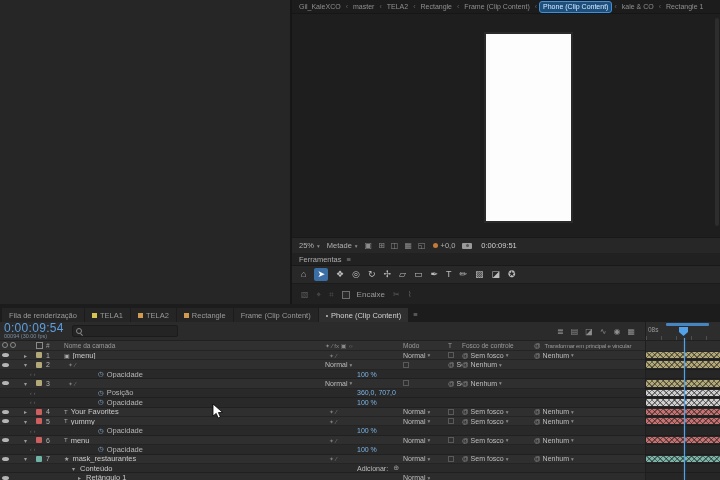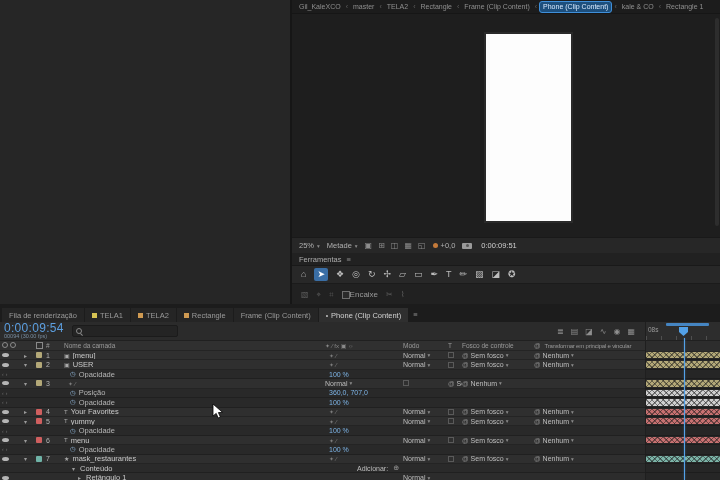--- a/index.html
+++ b/index.html
@@ -30,21 +30,21 @@
   .cam::after{content:"";position:absolute;left:3.5px;top:1.5px;width:3px;height:3px;border-radius:50%;background:#555;}
   .vt-time{color:#cfcfcf;margin-left:2px;}
   .tools{position:absolute;top:253px;left:0;right:0;bottom:0;}
   .tools-title{height:12px;background:#212121;display:flex;align-items:center;gap:5px;padding:0 7px;color:#adadad;font-size:7.5px;border-bottom:1px solid #191919;}
   .menu-ic{color:#8a8a8a;}
   .tools-row{height:17px;background:#282828;display:flex;align-items:center;gap:8px;padding:0 9px;color:#bdbdbd;font-size:9px;border-bottom:1px solid #1b1b1b;}
   .tool{line-height:13px;}
   .tool.active{background:#3a6ea5;color:#fff;border-radius:2px;padding:0 3px;}
   .tool.dim{color:#5d5d5d;font-size:8px;}
   .tools-row2{height:21px;background:#212121;display:flex;align-items:center;gap:8px;padding:0 9px;font-size:8px;}
-  .snap{display:flex;align-items:center;gap:0;color:#9a9a9a;justify-content:center;}
+  .snap{display:flex;align-items:center;gap:7px;color:#9a9a9a;justify-content:center;}
   .cb{width:6px;height:6px;border:1px solid #6e6e6e;background:#2a2a2a;display:inline-block;}
   
   .timeline{position:absolute;left:0;top:304px;width:720px;height:176px;background:#2b2b2b;}
   .tl-tabs{height:16px;background:#1c1c1c;display:flex;align-items:flex-end;gap:1px;padding:2px 0 0 2px;font-size:7.5px;color:#9a9a9a;}
   .tl-tab{display:flex;align-items:center;gap:3px;padding:2px 7px;background:#252525;height:14px;box-sizing:border-box;}
   .tl-tab.active{background:#2f2f2f;color:#d2d2d2;}
   .tab-chip{width:5px;height:5px;display:inline-block;}
   .tab-bullet{color:#bdbdbd;font-size:7px;}
   .tab-menu{color:#8a8a8a;padding:0 4px;align-self:center;}
   .tl-head{height:18px;display:flex;background:#2b2b2b;border-bottom:1px solid #202020;}
@@ -69,21 +69,21 @@
   .cols-spacer{width:75px;background:#2d2d2d;border-left:1px solid #1f1f1f;box-sizing:border-box;}
   .hc{overflow:hidden;white-space:nowrap;}
   .hdot{width:4px;height:4px;border:1px solid #8a8a8a;border-radius:50%;display:inline-block;margin-left:2px;}
   .hchip{width:5px;height:5px;border:1px solid #8a8a8a;display:inline-block;}
   .hc.parent{font-size:6px;display:flex;gap:2px;align-items:center;letter-spacing:-0.2px;}
   .hc.sw{font-size:6px;color:#8a8a8a;}
   
   .row{display:flex;height:9.43px;}
   .rleft{border-bottom:1px solid rgba(0,0,0,0.22);}
   .row.layer .rleft{background:#2f2f2f;}
-  .row.prop .rleft{background:#292929;}
+  .row.prop .rleft{background:#292929;padding-left:28px;}
   .row.group .rleft{background:#2a2a2a;}
   .row.sublayer .rleft{background:#2c2c2c;}
   .c{overflow:hidden;white-space:nowrap;height:100%;display:flex;align-items:center;}
   .c.av{gap:2px;padding-left:2px;}
   .eye{width:7px;height:4px;background:#b5b5b5;border-radius:50%;display:inline-block;}
   .knav{color:#6e6e6e;font-size:5px;}
   .tw{color:#9a9a9a;font-size:6px;}
   .tw.g{margin-right:2px;}
   .chipbox{width:6px;height:6px;border-radius:1px;display:inline-block;}
   .c.num{color:#b5b5b5;font-size:7px;}
@@ -326,24 +326,20 @@
               <span class="eye"></span>
             </div>
             <div class="c twcell">
               <span class="tw">▾</span>
             </div>
             <div class="c chipcell">
               <span class="chipbox" style="background: rgb(179, 168, 120);"></span>
             </div>
             <div class="c num">2</div>
             <div class="c"></div>
-            <div class="c name">
-              <span class="licon">▣</span>
-              <span>USER</span>
-            </div>
             <div class="c sw">
               <span>✦ ∕</span>
             </div>
             <div class="c modecell">
               <span class="ddbox">
                 <span>Normal</span>
                 <span class="dd">▾</span>
               </span>
             </div>
             <div class="c tcell">

